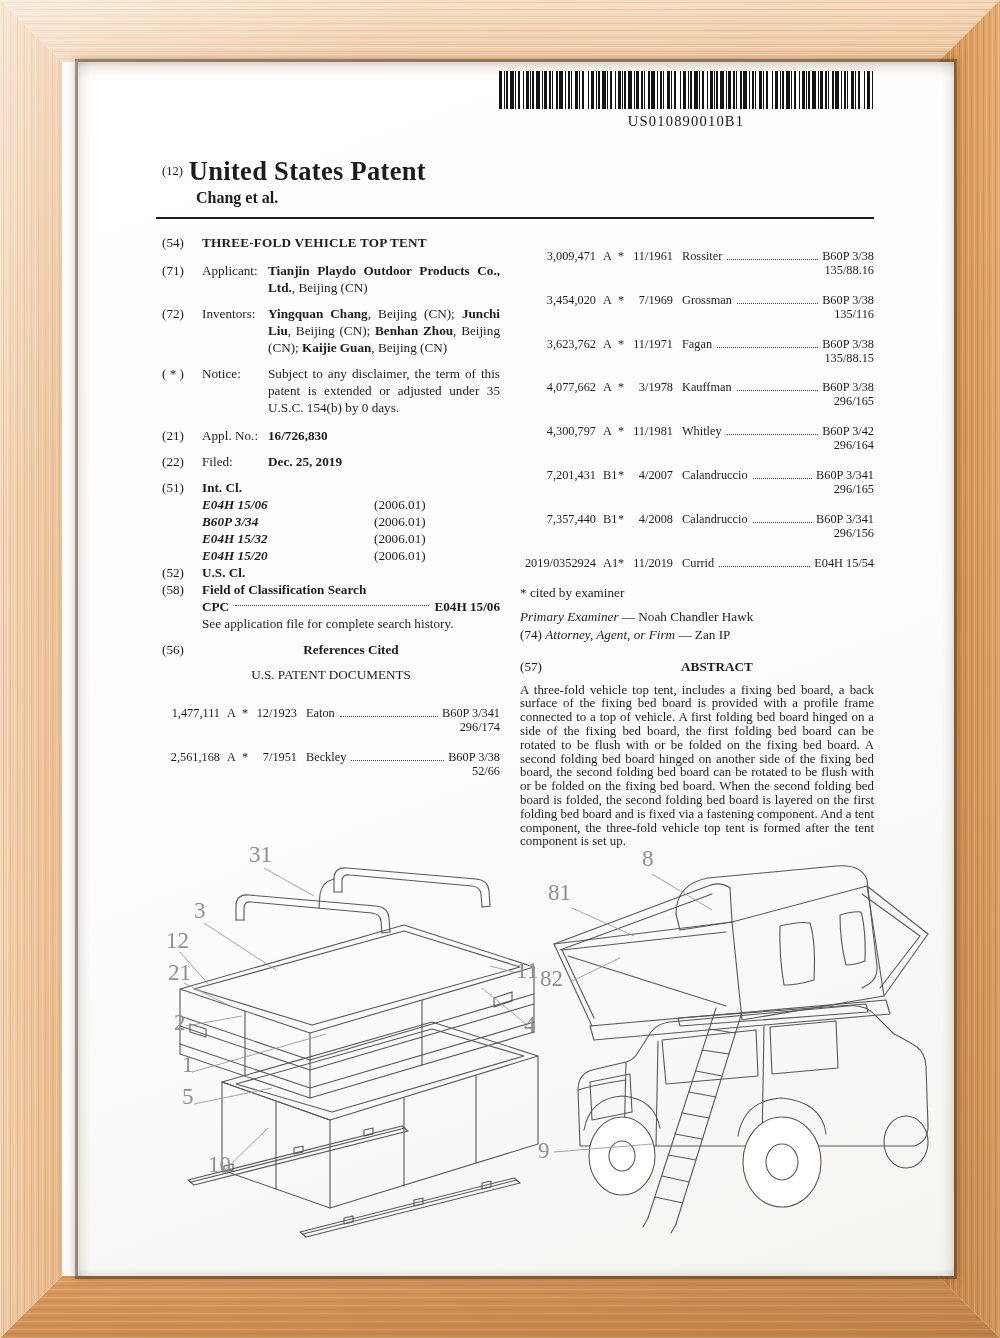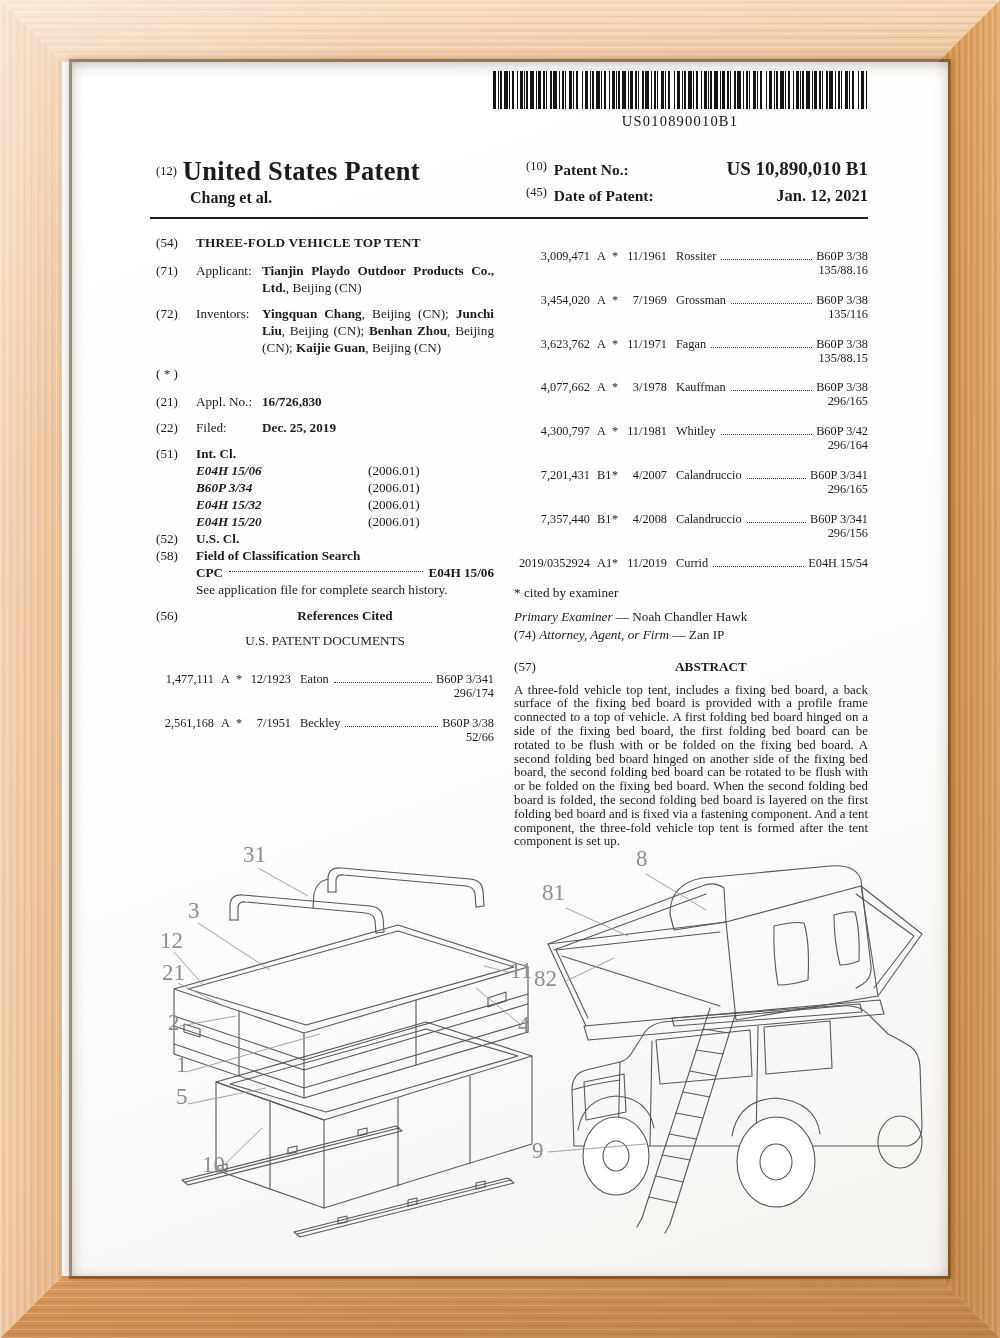--- a/index.html
+++ b/index.html
@@ -19,21 +19,21 @@
     clip-path:polygon(0 0,62px 62px,62px 1276px,0 1338px);
     background-image:repeating-linear-gradient(90deg,rgba(255,255,255,.22) 0 1px,rgba(0,0,0,0) 1px 3px,rgba(170,105,50,.16) 3px 4px,rgba(0,0,0,0) 4px 7px),
       linear-gradient(90deg,#f2cda9,#e9b888);}
   .f-right{left:938px;top:0;width:62px;height:1338px;
     clip-path:polygon(62px 0,62px 1338px,0 1276px,0 62px);
     background-image:repeating-linear-gradient(90deg,rgba(255,240,215,.22) 0 1px,rgba(0,0,0,0) 1px 3px,rgba(150,88,35,.22) 3px 4px,rgba(0,0,0,0) 4px 6px),
       linear-gradient(270deg,#e7ad6e,#d6924f);}
   .sheen{position:absolute;inset:0;z-index:4;pointer-events:none;
     background:linear-gradient(128deg,rgba(255,255,255,.50) 0%,rgba(255,255,255,.14) 20%,rgba(255,255,255,0) 46%,rgba(118,62,18,.20) 100%);}
   
-  .paper{position:absolute;left:72px;top:62px;width:876px;height:1214px;z-index:5;
+  .paper{position:absolute;left:78px;top:62px;width:876px;height:1214px;z-index:5;
     background:linear-gradient(160deg,#ffffff 0%,#fdfdfc 55%,#f6f4f1 100%);
     box-shadow:0 0 0 3px rgba(74,45,18,.45),0 0 9px 3px rgba(74,45,18,.28),
       inset 0 12px 16px -12px rgba(80,50,25,.38),
       inset 12px 0 16px -13px rgba(80,50,25,.26),
       inset -12px 0 16px -13px rgba(80,50,25,.26),
       inset 0 -9px 13px -11px rgba(80,50,25,.22);}
   .b{font-weight:bold}.i{font-style:italic}.bi{font-weight:bold;font-style:italic}
   
   .bcwrap{position:absolute;left:420px;top:9px;width:376px;text-align:center;}
   .bctext{font-size:14.5px;letter-spacing:1.2px;margin-top:0px;color:#141414;}
@@ -101,32 +101,20 @@
     <div class="bcwrap">
       <svg width="374" height="38" viewBox="0 0 374 38">
         <line x1="0" y1="19" x2="374" y2="19" stroke="#141414" stroke-width="38" stroke-dasharray="3 2 1 1 2 2 4 1 1 2 2 3 1 2 3 1 1 1 2 2 4 2 1 1 3 2 2 1 1 3 2 1 4 2 1 2 2 1 1 3 3 1 1 2 2 4 1 2"></line>
       </svg>
       <div class="bctext">US010890010B1</div>
     </div>
 
     <div class="hdr">
       <span class="hcode">(12)</span><span class="htitle">United States Patent</span>
       <div class="hauthors">Chang et al.</div>
-      <div class="hright">
-        <div class="hrow">
-          <span class="hcode">(10)</span>
-          <span class="hlabel">Patent No.:</span>
-          <span class="hval1">US 10,890,010 B1</span>
-        </div>
-        <div class="hrow">
-          <span class="hcode">(45)</span>
-          <span class="hlabel">Date of Patent:</span>
-          <span class="hval2">Jan. 12, 2021</span>
-        </div>
-      </div>
     </div>
     <div class="rule"></div>
 
     <div class="col col-left">
 
       <div class="sec" style="margin-bottom:11px">
         <span class="secnum">(54)</span>
         <span class="title54">THREE-FOLD VEHICLE TOP TENT</span>
       </div>
 
@@ -141,20 +129,24 @@
       <div class="sec">
         <span class="secnum">(72)</span>
         <div class="kv">
           <span>Inventors:</span>
           <span><span class="b">Yingquan Chang</span>, Beijing (CN); <span class="b">Junchi Liu</span>, Beijing (CN); <span class="b">Benhan Zhou</span>, Beijing (CN); <span class="b">Kaijie Guan</span>, Beijing (CN)</span>
         </div>
       </div>
 
       <div class="sec" style="margin-bottom:11px">
         <span class="secnum">( * )</span>
+        <div class="kv">
+          <span>Notice:</span>
+          <span>Subject to any disclaimer, the term of this patent is extended or adjusted under 35 U.S.C. 154(b) by 0 days.</span>
+        </div>
       </div>
 
       <div class="sec">
         <span class="secnum">(21)</span>
         <div class="kv">
           <span>Appl. No.:</span>
           <span class="b">16/726,830</span>
         </div>
       </div>
 

